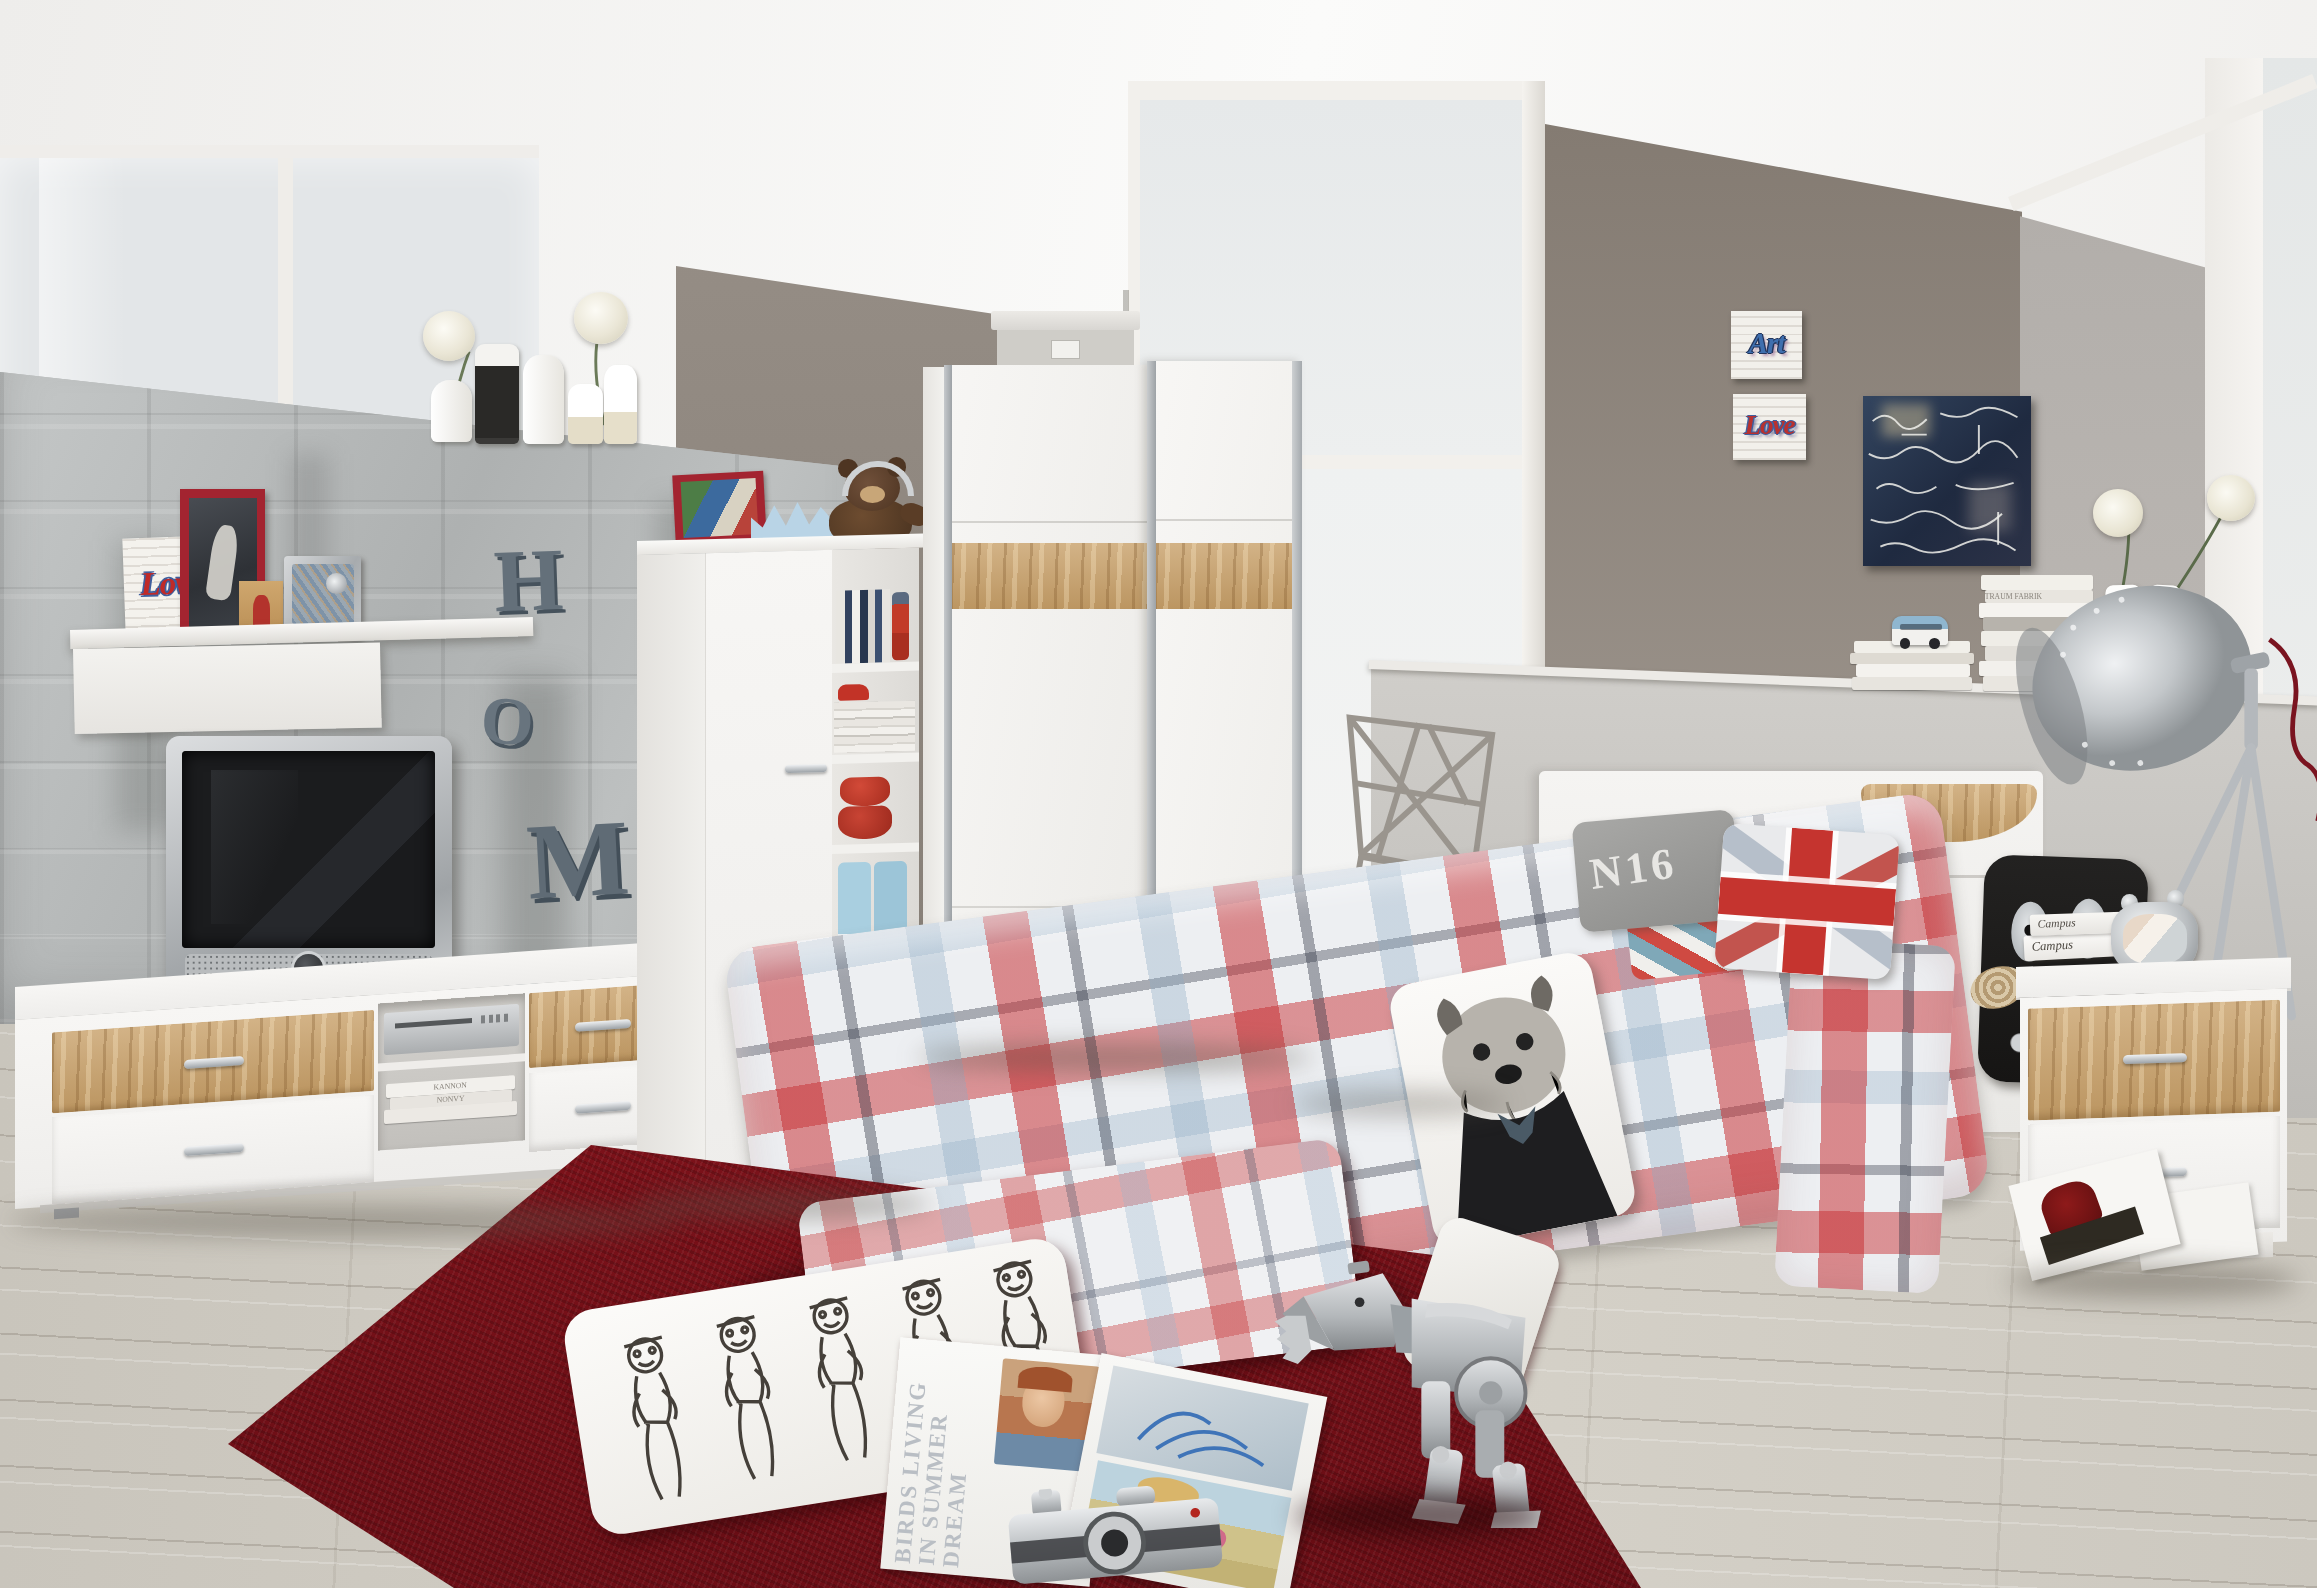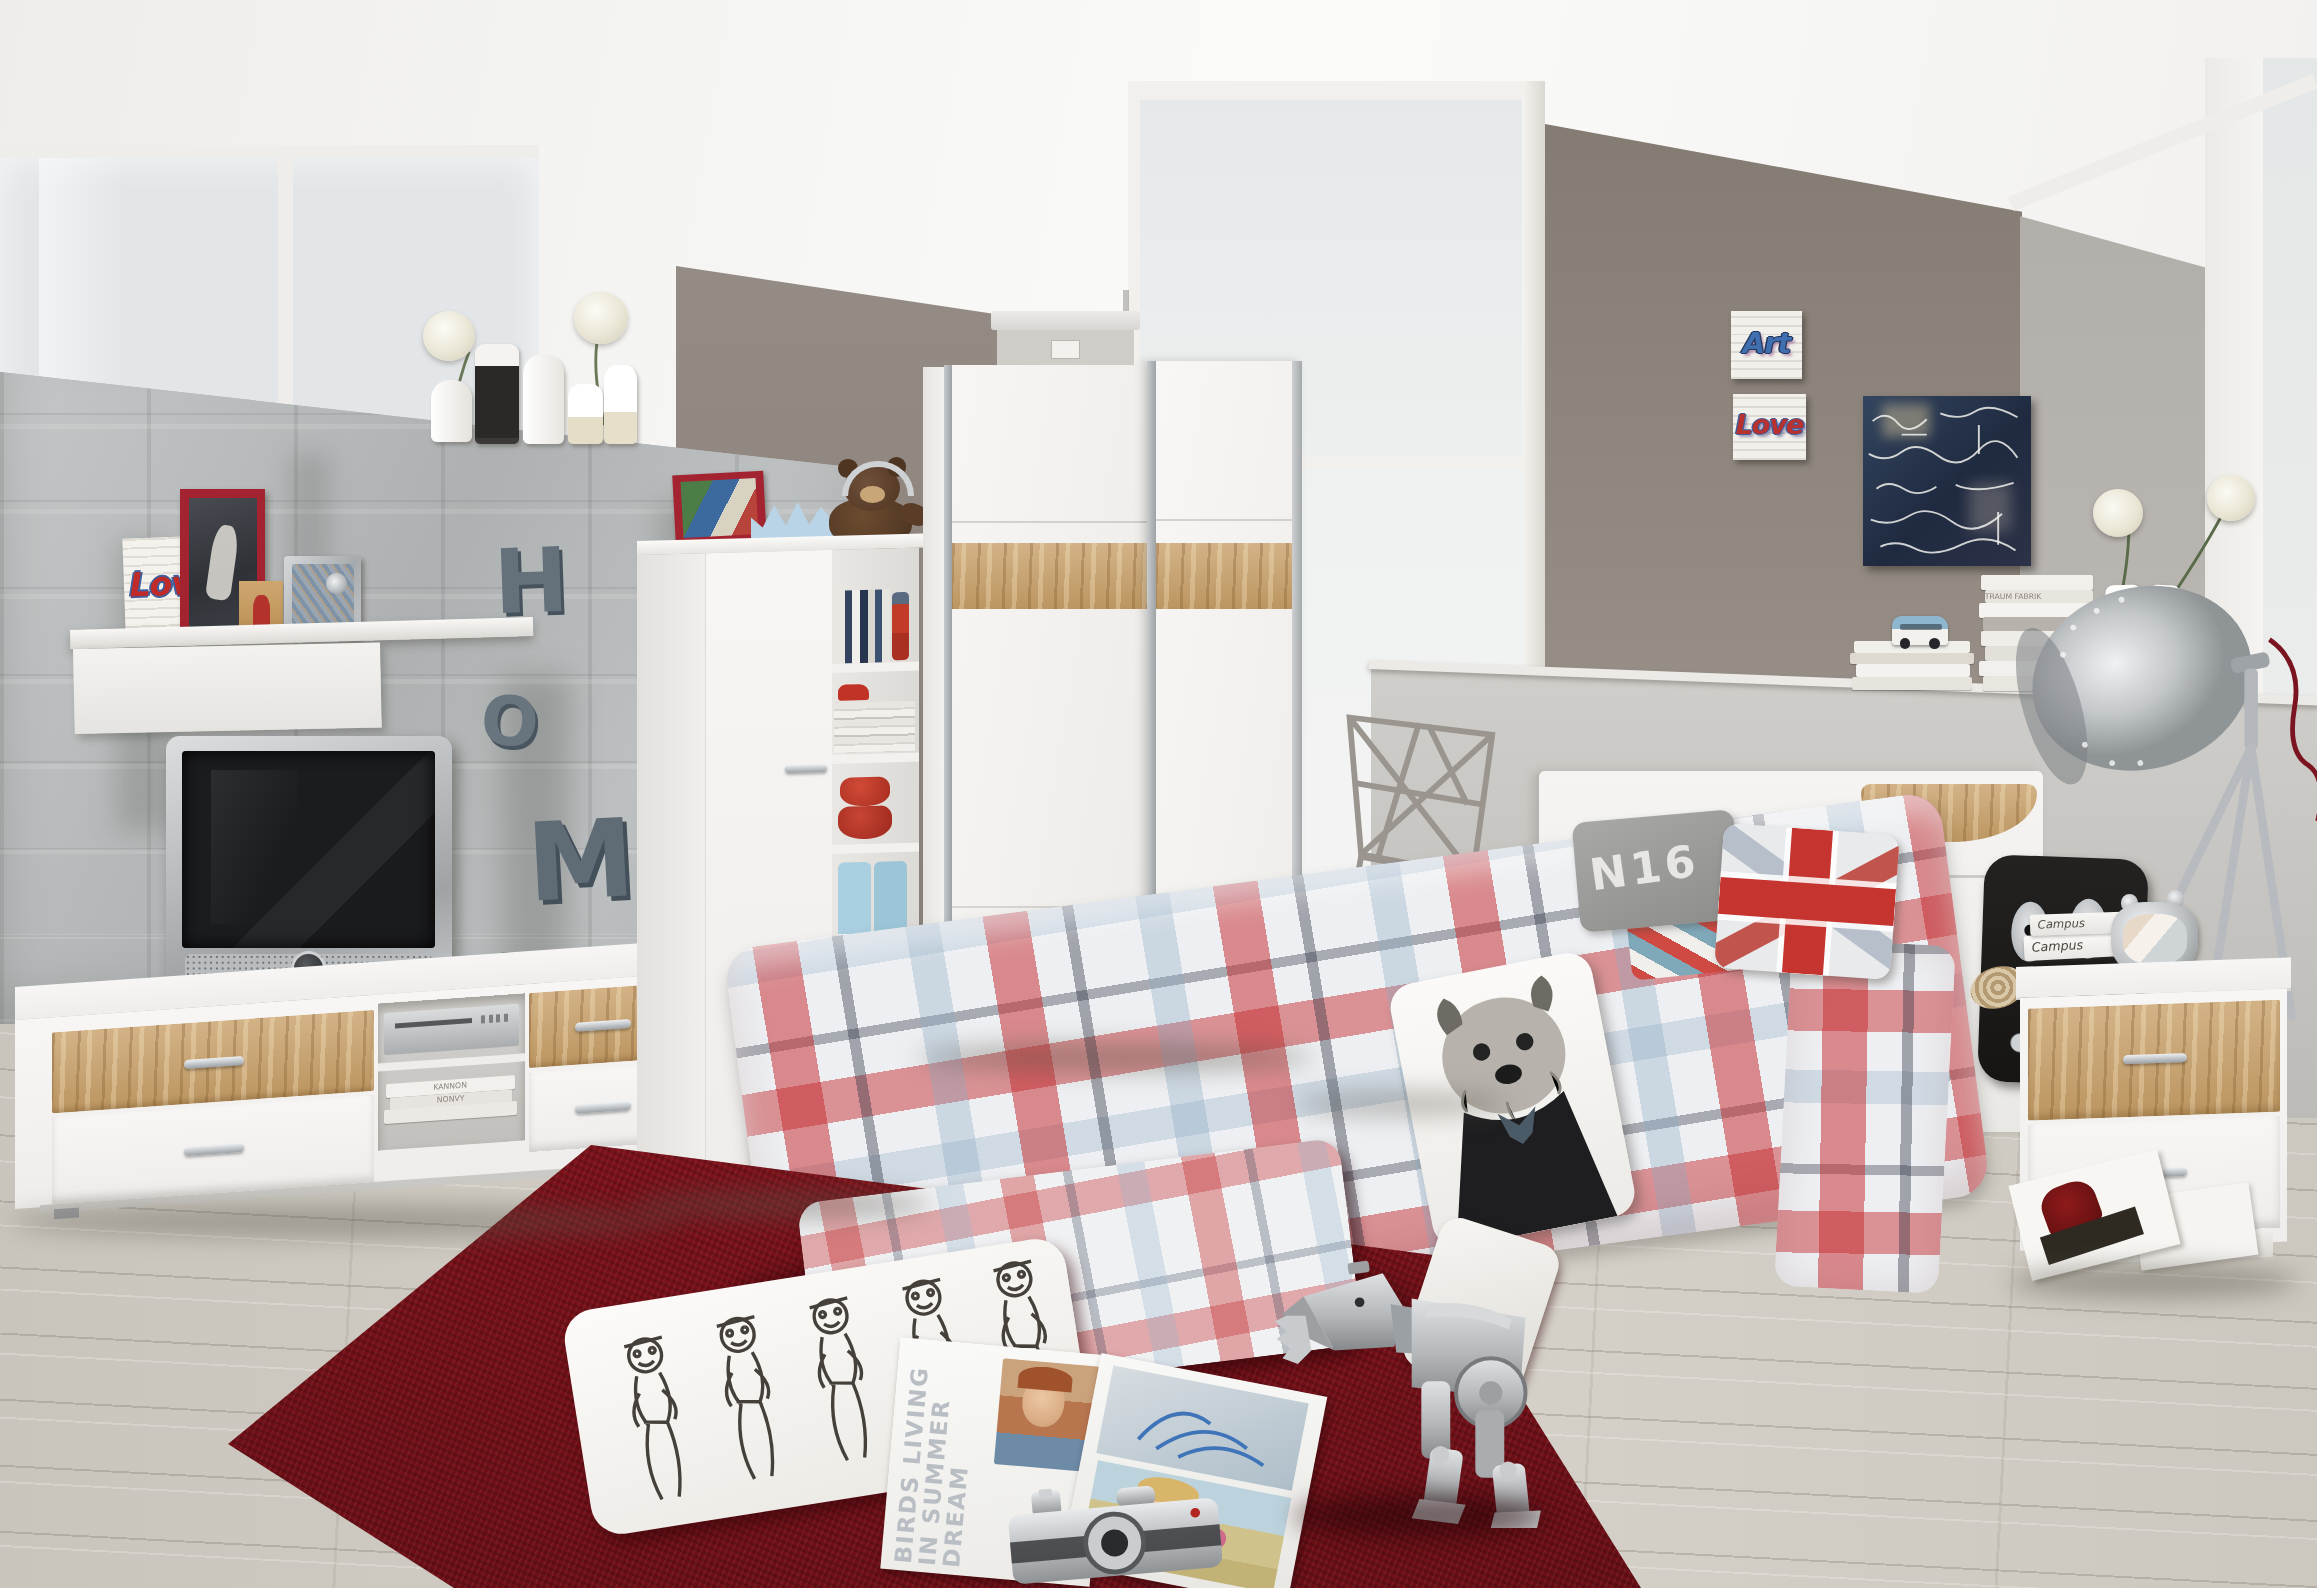--- a/index.html
+++ b/index.html
@@ -1,16 +1,16 @@
 <!DOCTYPE html>
 <html><head>
 <meta charset="utf-8">
 <style>
   html,body{margin:0;padding:0;background:#ffffff;font-family:"DejaVu Sans",sans-serif;}
-  #scene{position:relative;width:2317px;height:1588px;overflow:hidden;background:#f4f3f1;}
+  #scene{position:relative;width:2317px;height:1588px;overflow:hidden;background:#f4f3f1;font-family:Liberation Serif, serif;}
   .abs{position:absolute;}
   .oak{background:#c9a26c;background-image:
     repeating-linear-gradient(92deg, rgba(125,85,40,.30) 0 2.9px, rgba(0,0,0,0) 2.9px 9.7px, rgba(255,238,205,.30) 9.7px 14.5px, rgba(0,0,0,0) 14.5px 26px),
     linear-gradient(180deg, rgba(255,255,255,.18), rgba(90,60,20,.12));}
   .whitef{background:linear-gradient(180deg,#f7f6f4,#eeedeb);}
   .handle{position:absolute;height:8.7px;border-radius:7.7px;background:linear-gradient(180deg,#eef0f2,#9aa0a5);box-shadow:0 1.9px 2.9px rgba(0,0,0,.3);}
   .concrete{background-color:#b5b8b8;background-image:
     repeating-linear-gradient(0deg, rgba(255,255,255,.12) 0 4.8px, rgba(0,0,0,0) 4.8px 85px),
     repeating-linear-gradient(90deg, rgba(88,90,90,.14) 0 3.9px, rgba(0,0,0,0) 3.9px 147px),
     repeating-linear-gradient(0deg, rgba(118,120,120,.18) 0 1.9px, rgba(0,0,0,0) 1.9px 87px),

